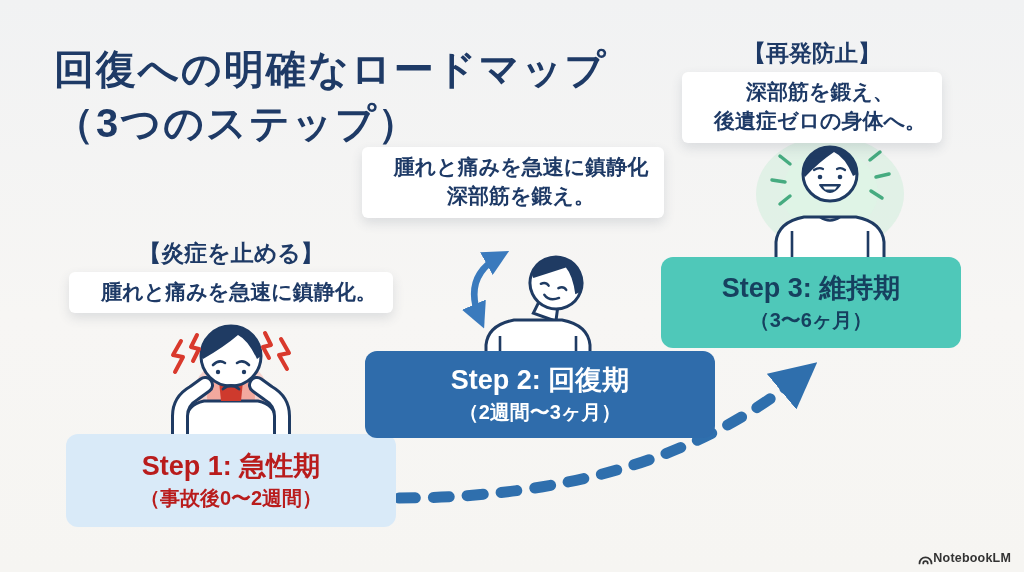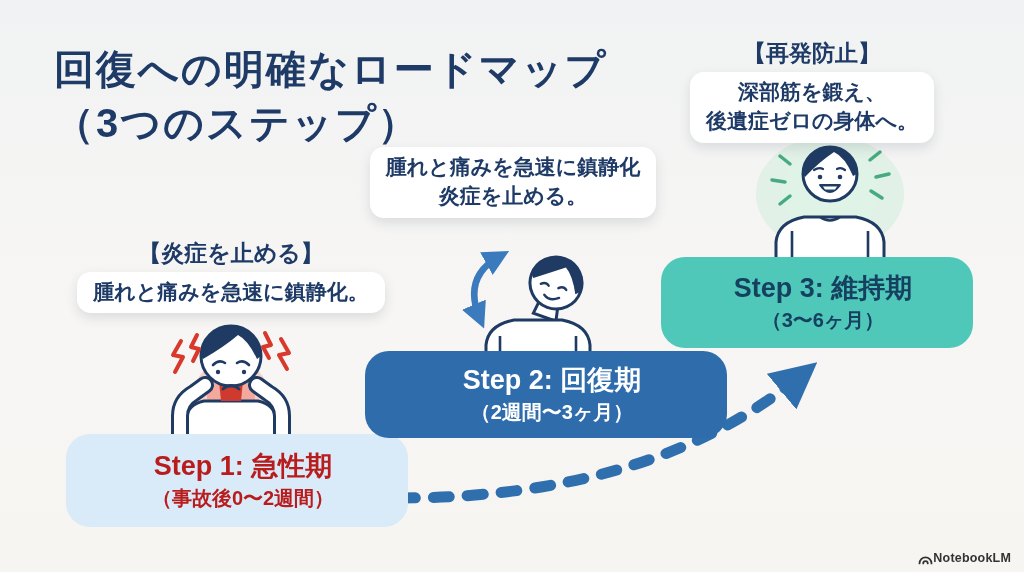--- a/index.html
+++ b/index.html
@@ -8,36 +8,36 @@
     position:relative;width:1024px;height:572px;overflow:hidden;
     background:linear-gradient(180deg,#f1f2f3 0%,#f7f6f4 55%,#f6f5f2 100%);
   }
   
   .title{
     position:absolute;left:46px;top:42px;width:640px;
     color:#1e3a66;font-weight:800;font-size:40px;line-height:54px;letter-spacing:2px;margin-left:8px;
   }
   
   .step-box{
-    position:absolute;border-radius:24px;display:flex;flex-direction:column;
-    align-items:center;justify-content:center;z-index:4;text-align:center;padding-left:12px;
+    position:absolute;border-radius:12px;display:flex;flex-direction:column;
+    align-items:center;justify-content:center;z-index:4;text-align:center;
   }
   .step-box .step-label{font-size:27px;font-weight:800;line-height:1.2;}
   .step-box .step-sublabel{font-size:20px;font-weight:700;line-height:1.3;margin-top:2px;}
   .step1{left:66px;top:434px;width:330px;height:93px;background:#d9eaf8;color:#b91c1c;}
   .step2{left:365px;top:351px;width:350px;height:87px;background:#2f6cab;color:#ffffff;}
   .step3{left:661px;top:257px;width:300px;height:91px;background:#4fc8b9;color:#16405f;}
   
   .annotation{
     position:absolute;display:flex;flex-direction:column;align-items:center;z-index:6;
     color:#1e3a66;text-align:center;
   }
   .annotation .ann-heading{font-size:23px;font-weight:800;line-height:1.25;margin-bottom:3px;font-family:Liberation Serif, serif;}
   .ann-card{
-    background:#ffffff;border-radius:14px;padding:5px 16px 7px 16px;
+    background:#ffffff;border-radius:6px;padding:5px 16px 7px 32px;
     box-shadow:0 5px 12px rgba(60,70,90,.14);
   }
   .ann-card .ann-line{font-size:21px;font-weight:800;line-height:1.4;white-space:nowrap;}
   .ann1{left:66px;top:240px;width:330px;}
   .ann2{left:358px;top:147px;width:310px;}
   .ann3{left:697px;top:40px;width:230px;}
   
   .figure{position:absolute;z-index:2;}
   .fig1{left:146px;top:311px;}
   .fig2{left:450px;top:239px;}
@@ -62,21 +62,21 @@
   <div class="annotation ann1">
     <div class="ann-heading">【炎症を止める】</div>
     <div class="ann-card">
       <div class="ann-line">腫れと痛みを急速に鎮静化。</div>
     </div>
   </div>
 
   <div class="annotation ann2">
     <div class="ann-card">
       <div class="ann-line">腫れと痛みを急速に鎮静化</div>
-      <div class="ann-line">炎症を止める。</div>
+      <div class="ann-line">深部筋を鍛え。</div>
     </div>
   </div>
 
   <div class="annotation ann3">
     <div class="ann-heading">【再発防止】</div>
     <div class="ann-card">
       <div class="ann-line">深部筋を鍛え、</div>
       <div class="ann-line">後遺症ゼロの身体へ。</div>
     </div>
   </div>

